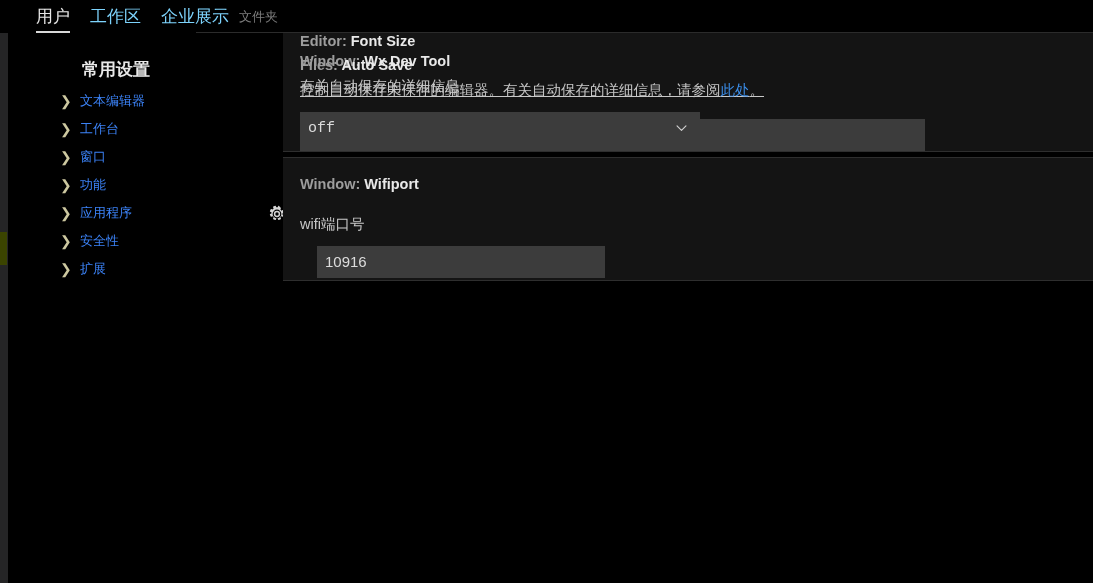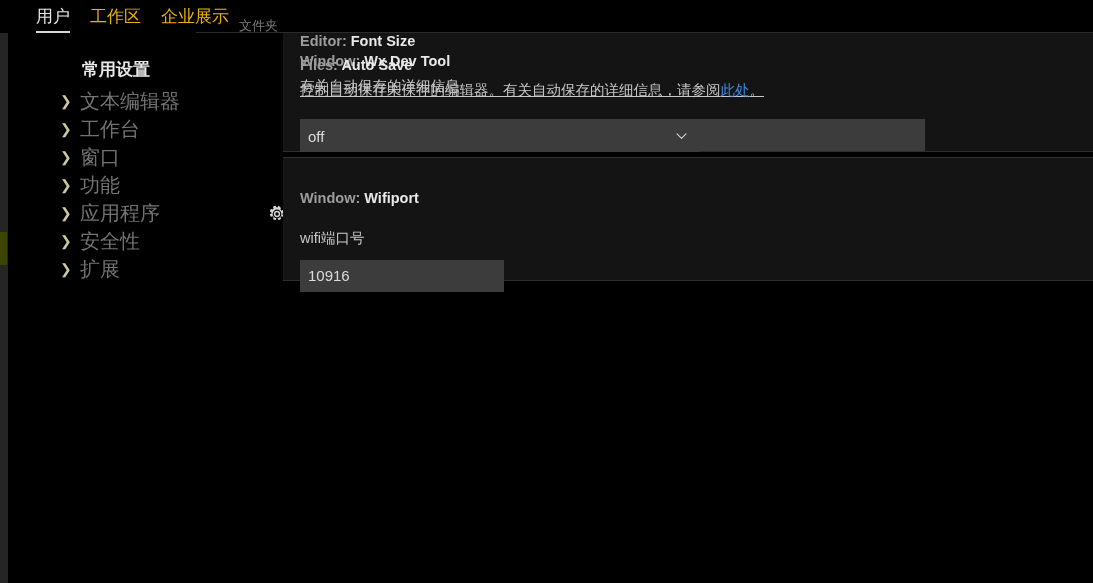--- a/index.html
+++ b/index.html
@@ -40,26 +40,26 @@
     width: 1093px;
     height: 33px;
     background: #000000;
   }
   #tabbar-inner {
     position: absolute;
     left: 36px;
     top: 0;
     height: 33px;
     display: flex;
-    align-items: flex-end;
+    align-items: flex-start;
     gap: 20px;
   }
   .tab {
     font-size: 17px;
-    color: #eab308;
+    color: #7dd3fc;
     line-height: 33px;
     height: 33px;
     position: relative;
     white-space: nowrap;
     cursor: pointer;
   }
   .tab.active {
     color: #e7e7e7;
   }
   .tab.active::after {
@@ -120,22 +120,22 @@
   }
   .toc-chev {
     width: 20px;
     font-size: 14px;
     color: #cdc8a0;
     flex: none;
     text-align: left;
     line-height: 1;
   }
   .toc-label {
-    font-size: 20px;
-    color: #737373;
+    font-size: 13px;
+    color: #3b82f6;
     white-space: nowrap;
   }
 
   #gear-icon {
     position: absolute;
     left: 260px;
     top: 172px;
     width: 18px;
     height: 18px;
     cursor: pointer;
@@ -341,46 +341,46 @@
     <div class="setting-inner">
       <div class="setting-title">
         <span>Window › Apicloud: </span><span class="key">Domain</span>
       </div>
       <div class="setting-desc" style="margin-top:7px;">APICloud官网域名(自定义联网界面的APICloud官网域名，非独立部署用户，一般不需要设置此属性)</div>
       <input class="text-input" style="width: 625px; margin-top: 11px;" value="https://www.apicloud.com">
     </div>
   </div>
 
   <div class="setting-row highlight" id="row-wifiport">
-    <div class="setting-inner" style="padding-top:32px;">
+    <div class="setting-inner" style="padding-top:18px;">
       <div class="setting-title">
         <span>Window: </span><span class="key">Wifiport</span>
       </div>
       <div class="setting-desc" style="margin-top:22px;">wifi端口号</div>
-      <input class="text-input" style="width: 204px; margin-top: 11px;" value="10916">
+      <input class="text-input" style="width: 288px; margin-top: 11px; margin-left: 17px;" value="10916">
     </div>
   </div>
 
   <div class="setting-row highlight" id="row-wxdev" style="border-top:none;">
     <div class="setting-inner" style="padding-top:20px;">
       <div class="setting-title">
         <span>Window: </span><span class="key">Wx Dev Tool</span>
       </div>
       <div class="setting-desc" style="margin-top:7px;">有关自动保存的详细信息</div>
       <input class="text-input" style="width: 625px; margin-top: 22px;" value="">
     </div>
   </div>
 
   <div class="setting-row" id="row-autosave">
     <div class="setting-inner" style="padding-top:24px;">
       <div class="setting-title">
         <span>Files: </span><span class="key">Auto Save</span>
       </div>
       <div class="setting-desc" style="margin-top:7px;text-decoration:underline;"><span>控制自动保存未保存的编辑器。有关自动保存的详细信息，请参阅</span><a href="#">此处</a><span>。</span></div>
-      <div class="select-box" style="width:400px; margin-top:19px;">
+      <div class="select-box" style="width:400px; margin-top:11px;font-family:Liberation Mono, monospace;">
         <span class="select-value">off</span>
         <svg class="select-chevron" viewBox="0 0 16 16">
           <path d="M2.5 5.5 L8 11 L13.5 5.5" fill="none" stroke="#d2d2d2" stroke-width="1.4" stroke-linecap="round" stroke-linejoin="round"></path>
         </svg>
       </div>
     </div>
   </div>
 
   <div class="setting-row" id="row-fontsize">
     <div class="setting-inner">

